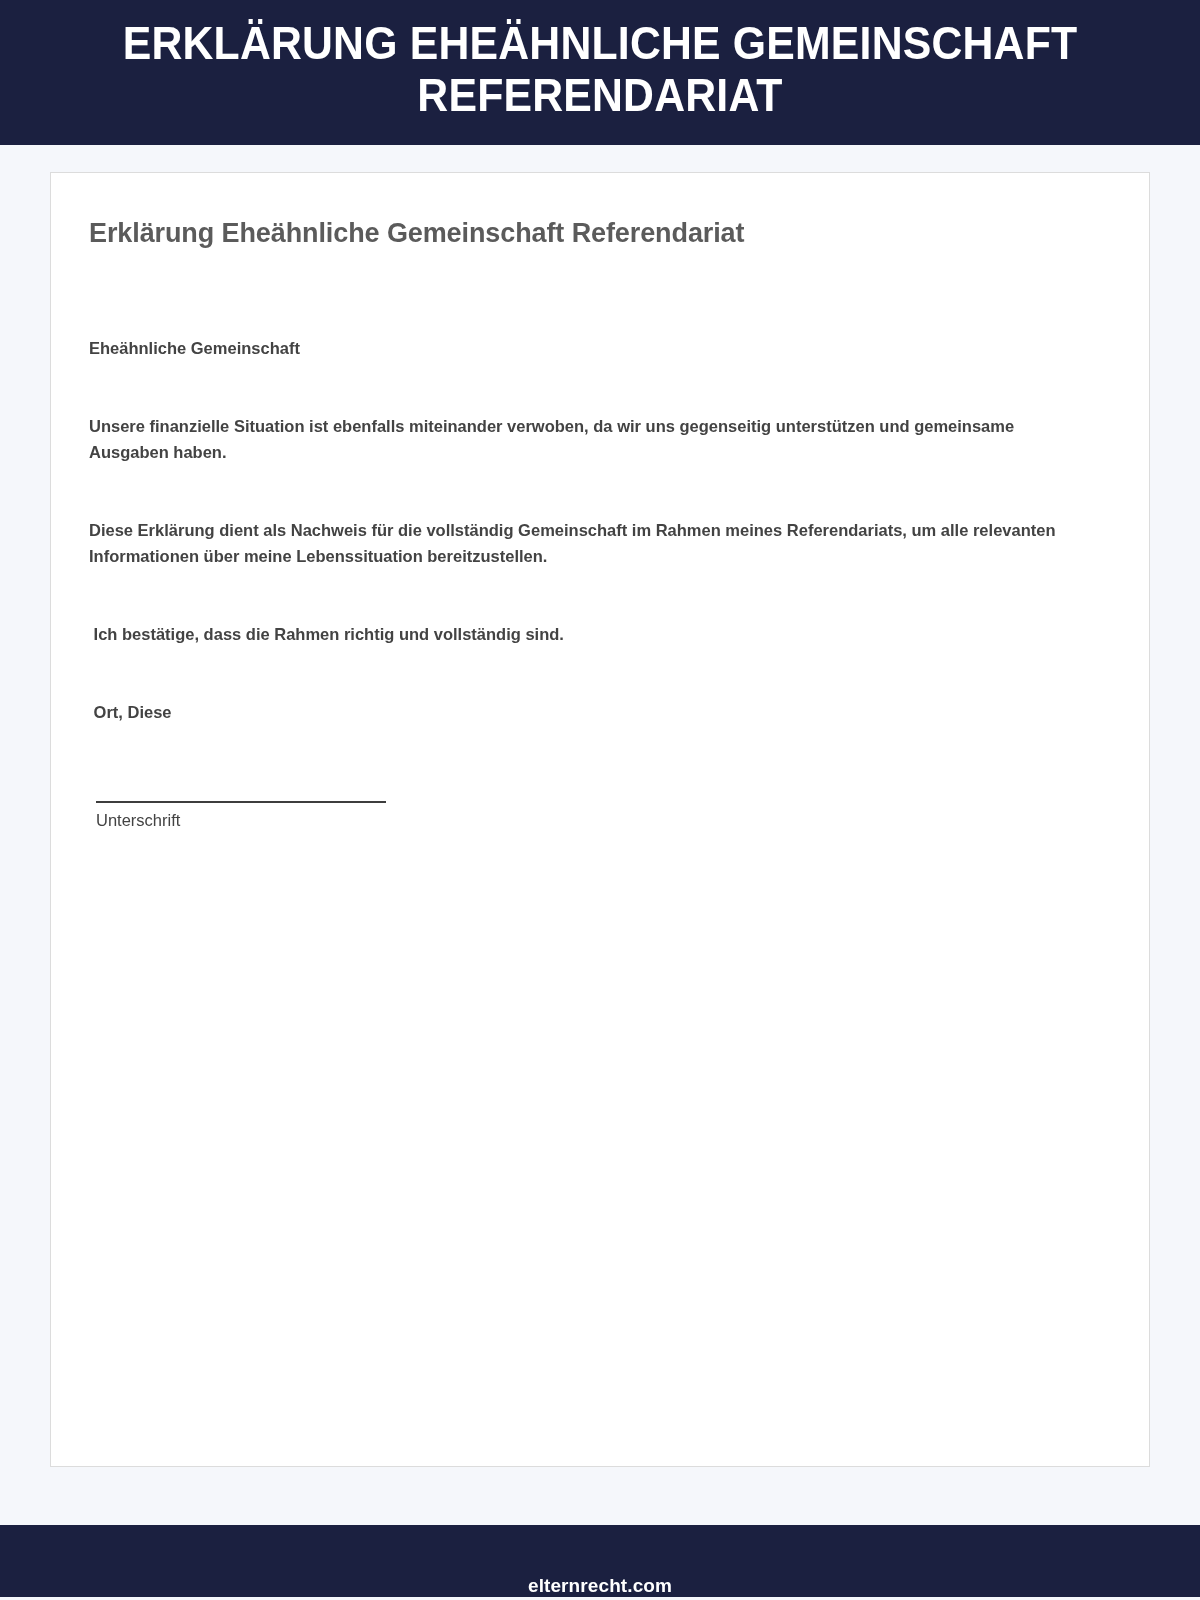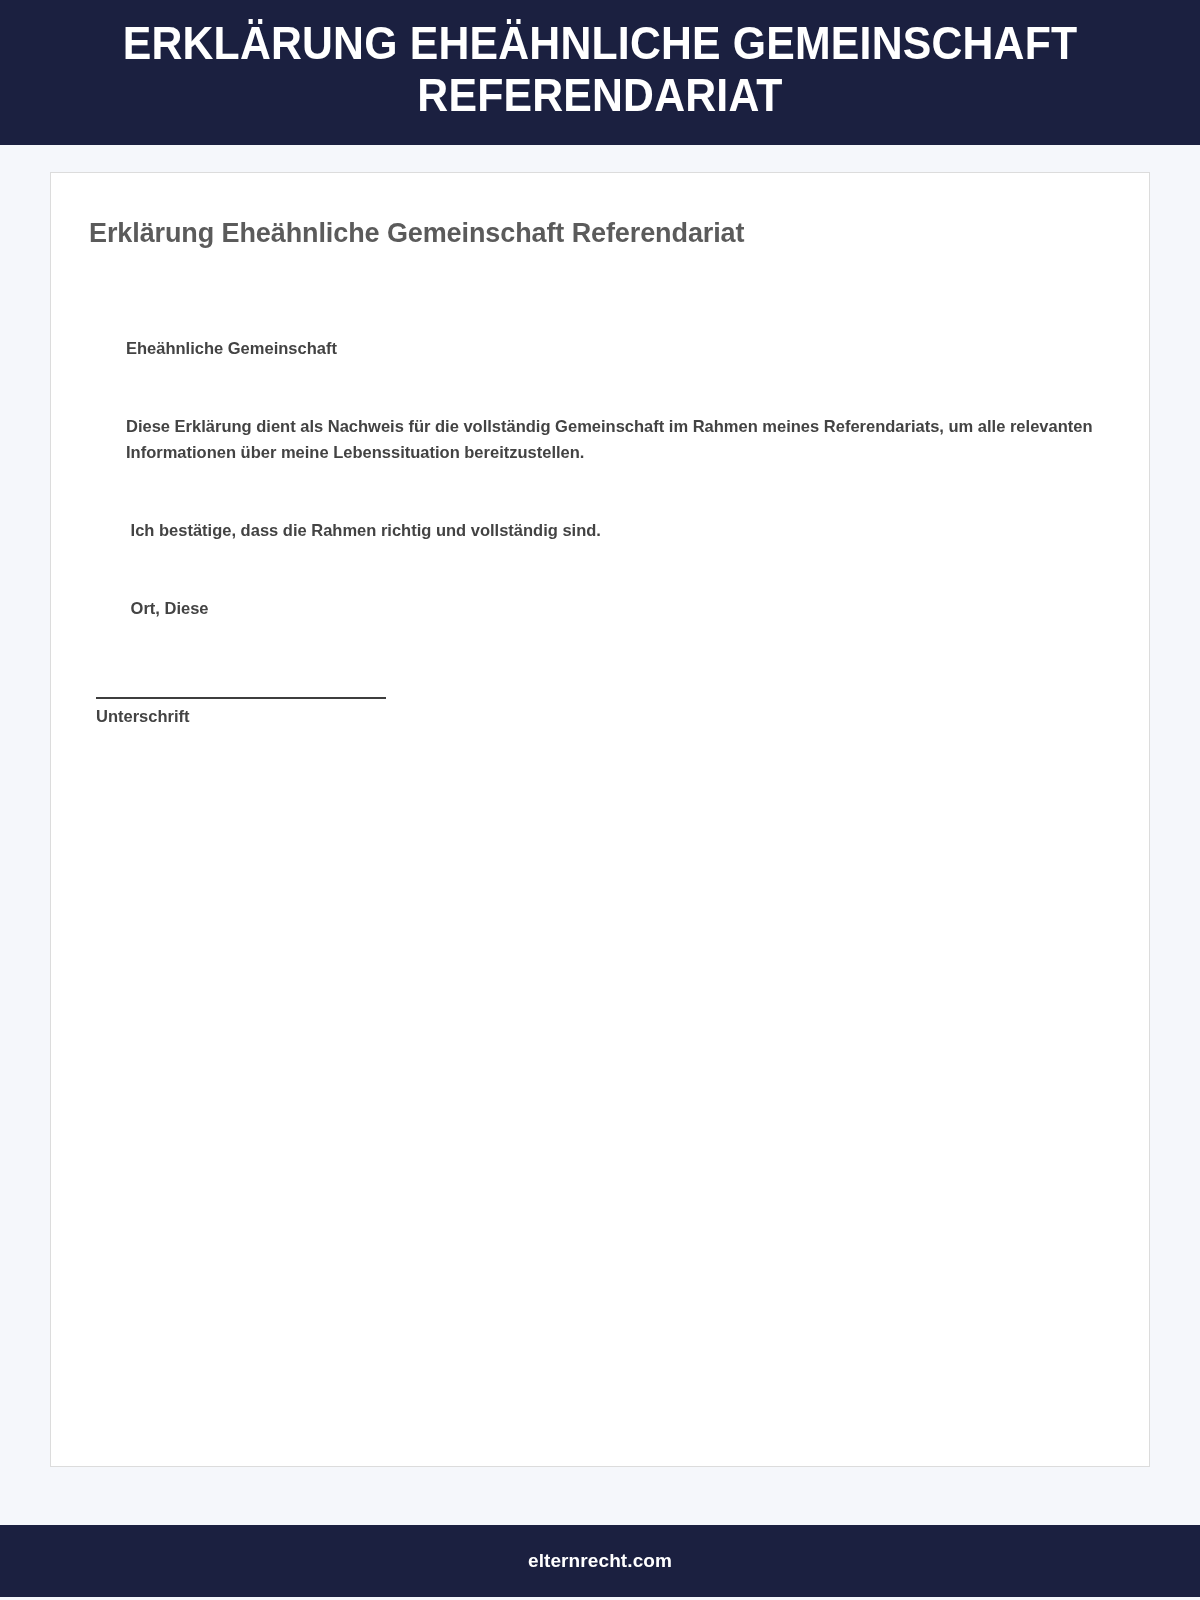--- a/index.html
+++ b/index.html
@@ -56,21 +56,20 @@
     letter-spacing: -0.1px;
   }
 
   .doc-body {
     color: #434343;
     font-size: 16.5px;
     font-weight: 700;
     line-height: 26px;
     max-width: 1000px;
     white-space: pre-wrap;
-    margin-left: 37px;
   }
   .doc-body p {
     margin: 0;
   }
 
   
   .sig-block {
     margin-top: 24px;
   }
   .sig-group {
@@ -79,32 +78,32 @@
   .sig-rule {
     width: 290px;
     height: 0;
     border: 0;
     border-top: 2px solid #3d3d3d;
     margin: 0 0 6px 7px;
   }
   .sig-label {
     color: #434343;
     font-size: 16.5px;
-    font-weight: 700;
+    font-weight: 400;
     line-height: 22px;
     margin-left: 7px;
   }
 
   
   .page-footer {
     background: #1b2040;
     width: 100%;
     height: 72px;
     display: flex;
-    align-items: center;
+    align-items: flex-end;
     justify-content: center;
     margin-top: 58px;
   }
   .footer-brand {
     color: #ffffff;
     font-size: 19px;
     font-weight: 700;
     letter-spacing: 0.1px;
   }
 </style>
@@ -115,20 +114,21 @@
   <h1>ERKLÄRUNG EHEÄHNLICHE GEMEINSCHAFT REFERENDARIAT</h1>
 </header>
 
 <main class="page-main">
   <section class="doc-card">
 
     <h2 class="doc-title">Erklärung Eheähnliche Gemeinschaft Referendariat</h2>
 
     <div class="doc-body">
       <p>Eheähnliche Gemeinschaft</p>
+      <p>Unsere finanzielle Situation ist ebenfalls miteinander verwoben, da wir uns gegenseitig unterstützen und gemeinsame Ausgaben haben.</p>
       <p>Diese Erklärung dient als Nachweis für die vollständig Gemeinschaft im Rahmen meines Referendariats, um alle relevanten Informationen über meine Lebenssituation bereitzustellen.</p>
       <p> Ich bestätige, dass die Rahmen richtig und vollständig sind.</p>
       <p> Ort, Diese</p>
     </div>
 
     <div class="sig-block">
       <div class="sig-group">
         <hr class="sig-rule">
         <div class="sig-label">Unterschrift</div>
       </div>

